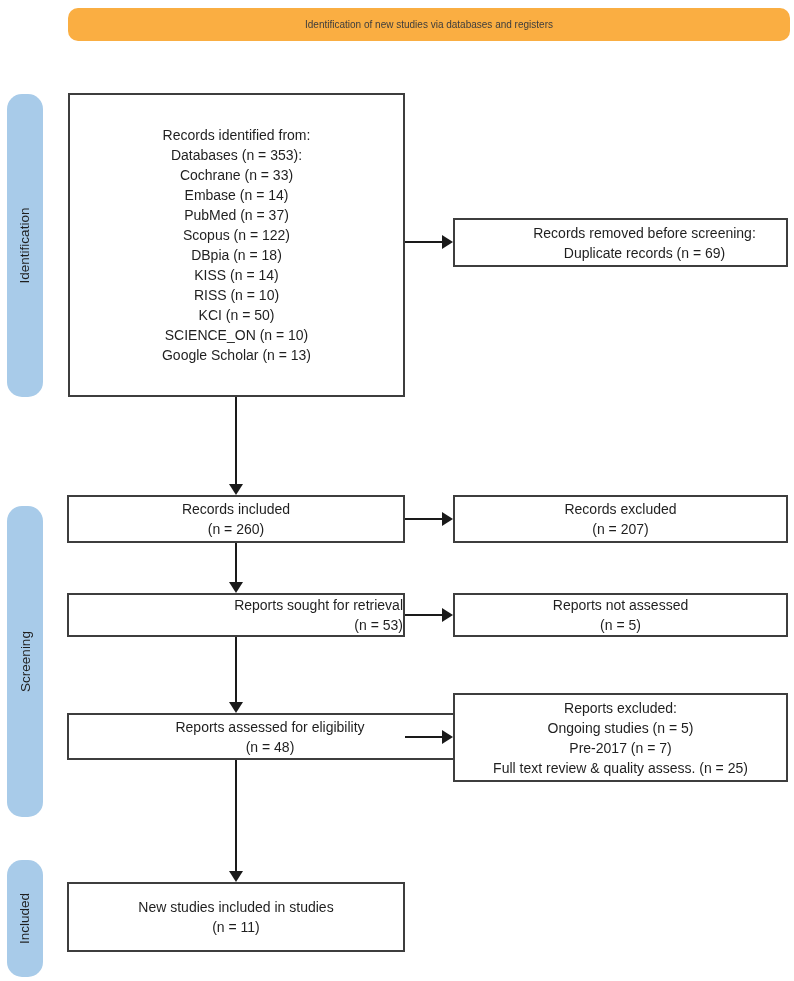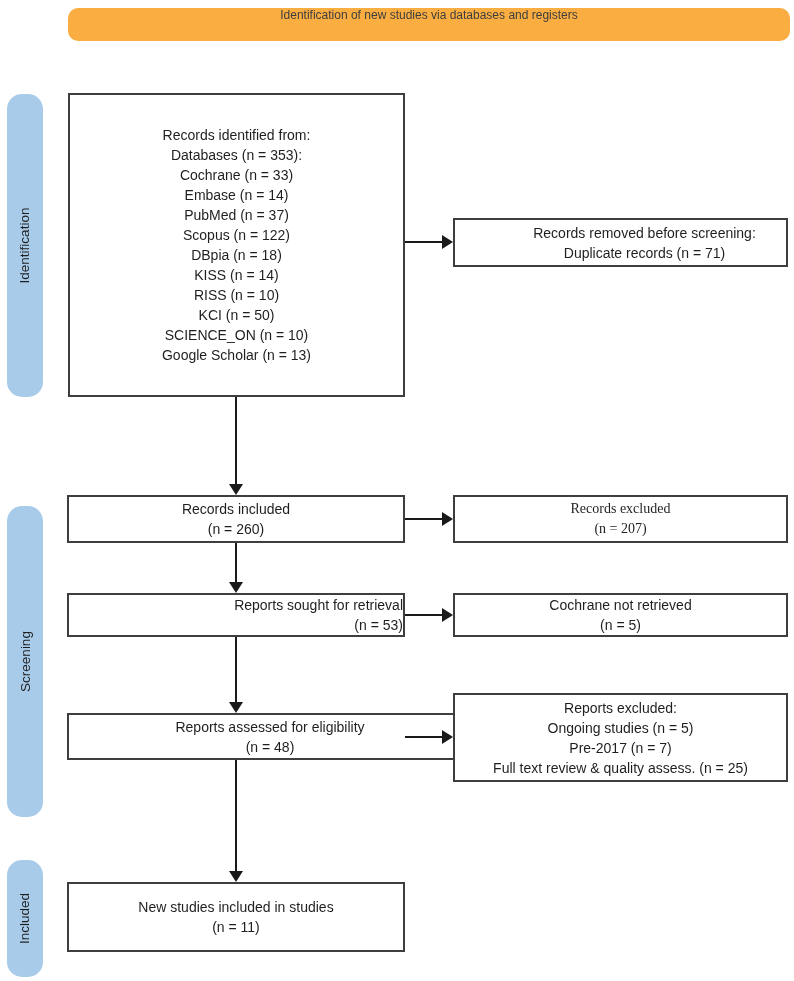--- a/index.html
+++ b/index.html
@@ -16,23 +16,23 @@
     color: var(--text, #1f1f1f);
     overflow: hidden;
   }
   .banner {
     position: absolute;
     left: 68px; top: 8px;
     width: 722px; height: 33px;
     background: var(--banner_bg, #FAAE42);
     border-radius: 10px;
     display: flex;
-    align-items: flex-start;
+    align-items: center;
     justify-content: center;
-    font-size: 12px;
+    font-size: 10px;
     color: #3d3d3d;
   }
   .stage {
     position: absolute;
     left: 7px;
     width: 36px;
     background: var(--stage_bg, #A8CBE9);
     border-radius: 15px;
     display: flex;
     align-items: center;
@@ -57,21 +57,21 @@
     align-items: center;
     justify-content: center;
     text-align: center;
     font-size: 14px;
     line-height: 20px;
     color: var(--text, #1f1f1f);
   }
   .box-records-identified   { left: 68px;  top: 93px;  width: 337px; height: 304px; }
   .box-records-removed      { left: 453px; top: 218px; width: 335px; height: 49px; padding-left: 48px;  }
   .box-records-screened     { left: 67px;  top: 495px; width: 338px; height: 48px;  }
-  .box-records-excluded     { left: 453px; top: 495px; width: 335px; height: 48px; font-family: Liberation Serif, serif;  }
+  .box-records-excluded     { left: 453px; top: 495px; width: 335px; height: 48px;  }
   .box-reports-sought       { left: 67px;  top: 593px; width: 338px; height: 44px; align-items: flex-end;  }
   .box-reports-not-retrieved{ left: 453px; top: 593px; width: 335px; height: 44px;  }
   .box-reports-assessed     { left: 67px;  top: 713px; width: 406px; height: 47px;  }
   .box-reports-excluded     { left: 453px; top: 693px; width: 335px; height: 89px; text-align: right;  }
   .box-new-studies          { left: 67px;  top: 882px; width: 338px; height: 70px;  }
 
   .varrow {
     position: absolute;
     width: 14px;
     display: flex;
@@ -147,40 +147,40 @@
     <div>DBpia (n = 18)</div>
     <div>KISS (n = 14)</div>
     <div>RISS (n = 10)</div>
     <div>KCI (n = 50)</div>
     <div>SCIENCE_ON (n = 10)</div>
     <div>Google Scholar (n = 13)</div>
   </div>
 
   <div class="box box-records-removed">
     <div>Records removed before screening:</div>
-    <div>Duplicate records (n = 71)</div>
+    <div>Duplicate records (n = 69)</div>
   </div>
 
   <div class="box box-records-screened">
     <div>Records included</div>
     <div>(n = 260)</div>
   </div>
 
   <div class="box box-records-excluded">
     <div>Records excluded</div>
     <div>(n = 207)</div>
   </div>
 
   <div class="box box-reports-sought">
     <div>Reports sought for retrieval</div>
     <div>(n = 53)</div>
   </div>
 
   <div class="box box-reports-not-retrieved">
-    <div>Cochrane not retrieved</div>
+    <div>Reports not assessed</div>
     <div>(n = 5)</div>
   </div>
 
   <div class="box box-reports-assessed">
     <div>Reports assessed for eligibility</div>
     <div>(n = 48)</div>
   </div>
 
   <div class="box box-reports-excluded">
     <div>Reports excluded:</div>

